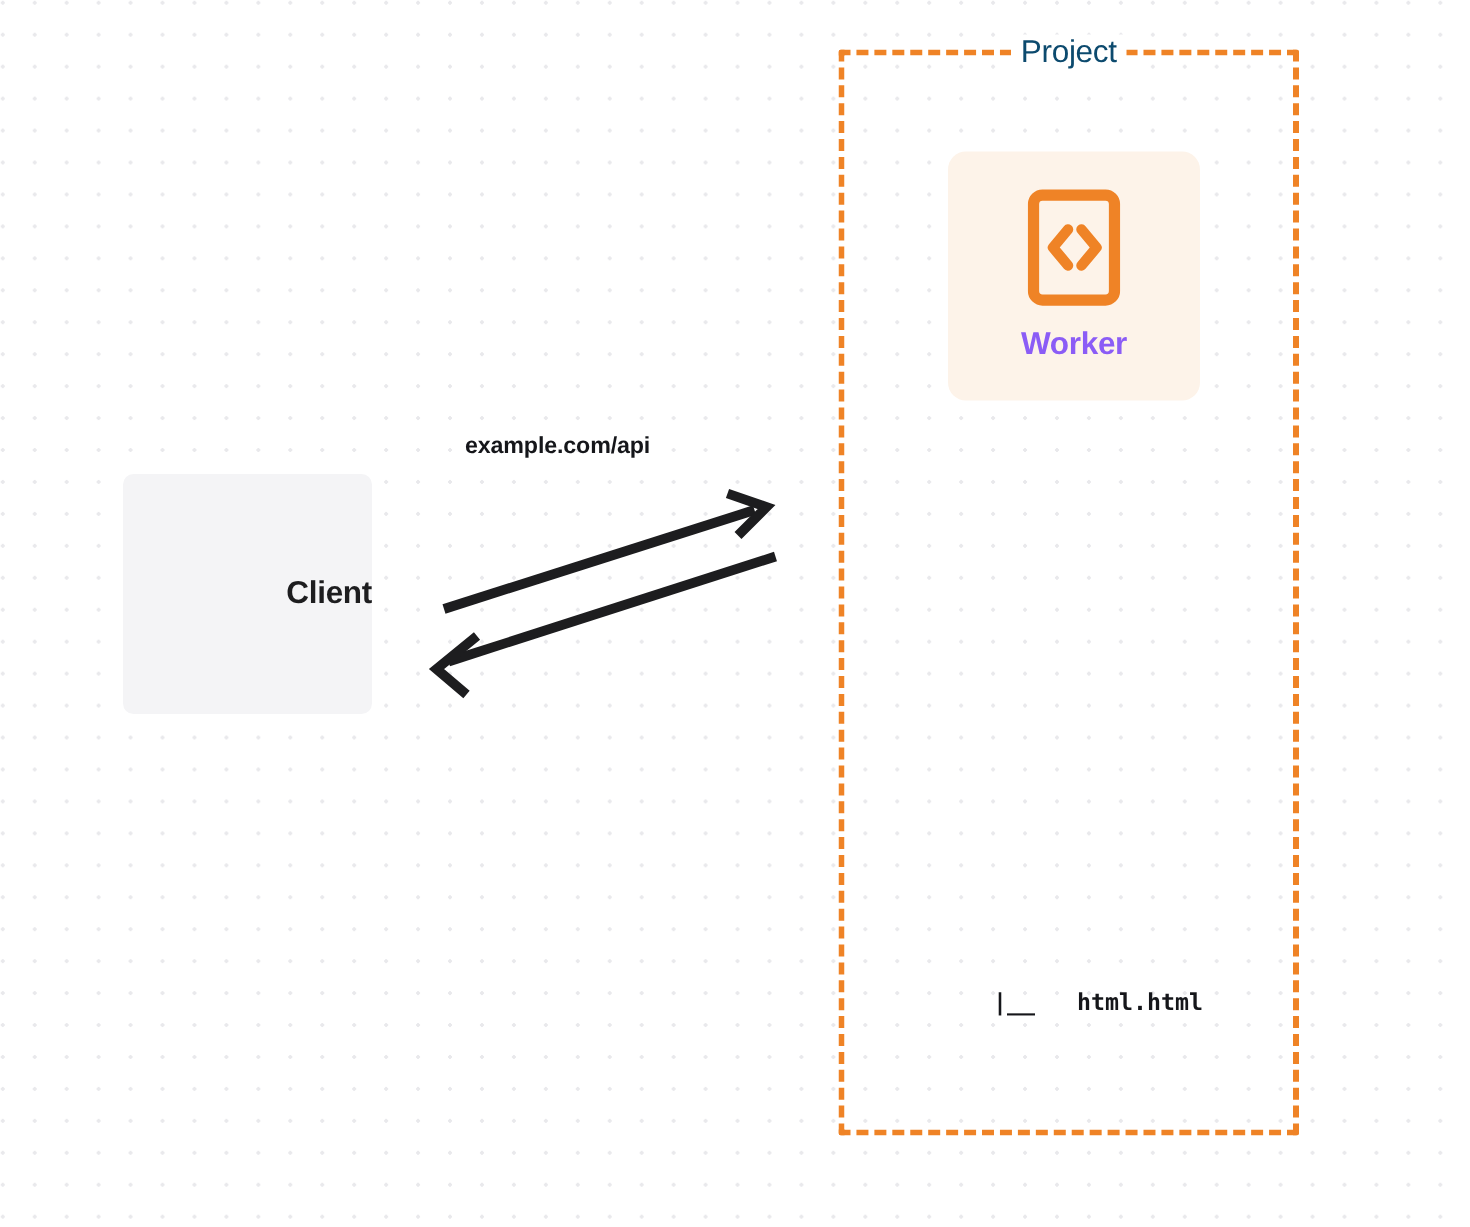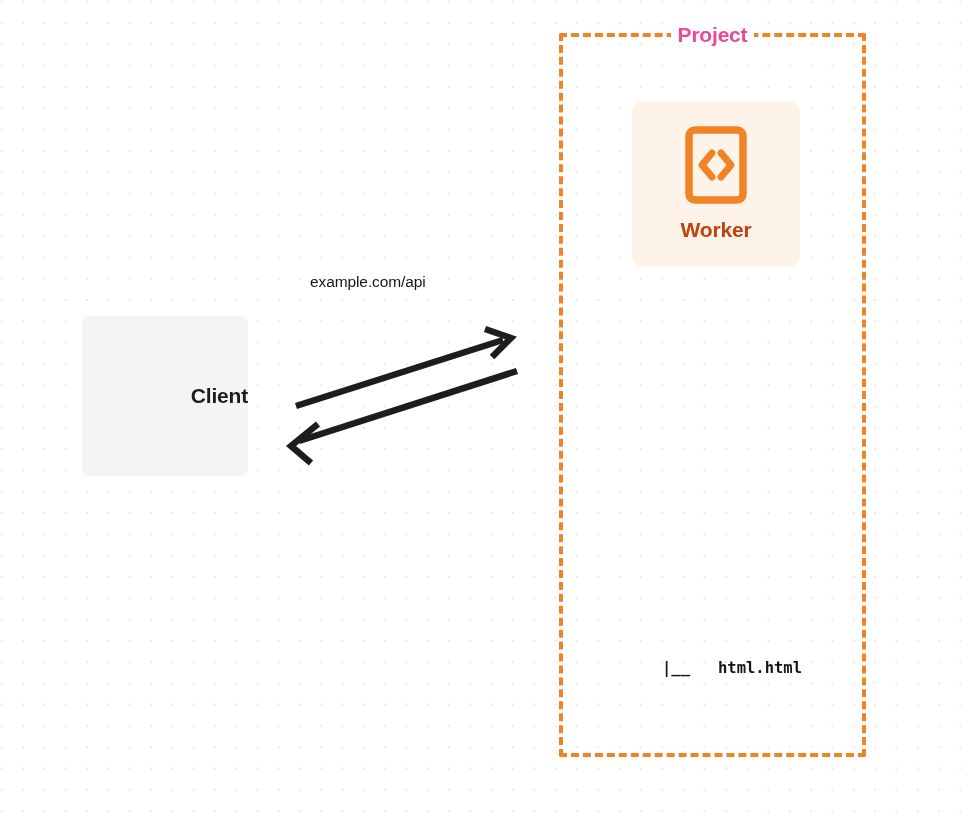--- a/index.html
+++ b/index.html
@@ -51,23 +51,23 @@
     left: 0;
     top: 0;
     width: 980px;
     height: 818px;
     pointer-events: none;
   }
 
   #request-label {
     position: absolute;
     left: 310px;
-    top: 273px;
+    top: 289px;
     font-size: 15.5px;
-    font-weight: 400;
+    font-weight: 700;
     color: #15161a;
     letter-spacing: -0.1px;
     white-space: nowrap;
     text-align: right;
   }
 
   
   #project-boundary {
     position: absolute;
     left: 559px;
@@ -83,43 +83,43 @@
     left: 0;
     right: 0;
     top: -14px;
     text-align: center;
     pointer-events: none;
   }
   #project-boundary-label span {
     background: #ffffff;
     padding: 0 7px;
     font-size: 21px;
-    font-weight: 700;
-    color: #ec4899;
+    font-weight: 400;
+    color: #0c4a6e;
     letter-spacing: -0.2px;
   }
 
   
   .service-card {
     position: absolute;
     background: #fdf3e9;
     border-radius: 12px;
     display: flex;
     flex-direction: column;
     align-items: center;
     justify-content: center;
   }
   .service-card .card-icon {
     display: block;
     line-height: 0;
   }
   .service-card .card-label {
     font-size: 21px;
     font-weight: 700;
-    color: #c2410c;
+    color: #8b5cf6;
     letter-spacing: -0.2px;
   }
 
   #worker-card {
     left: 632px;
     top: 101px;
     width: 168px;
     height: 166px;
   }
   #worker-card .card-icon { margin-bottom: 14px; }

